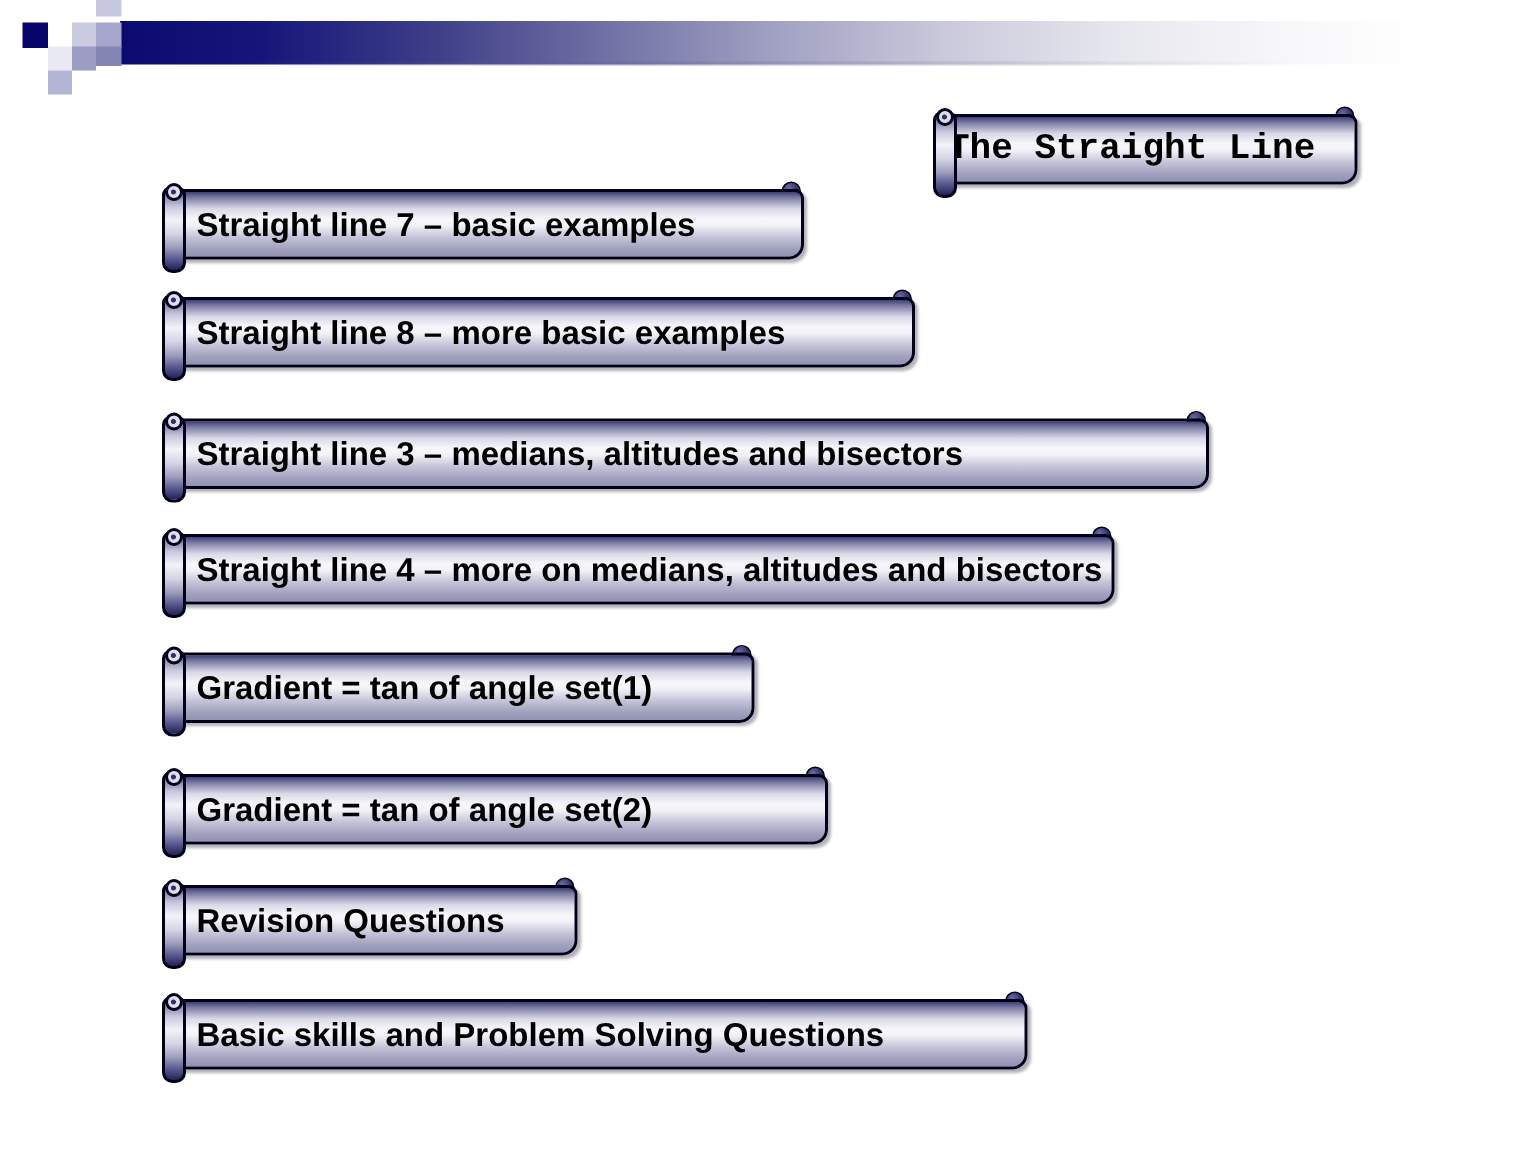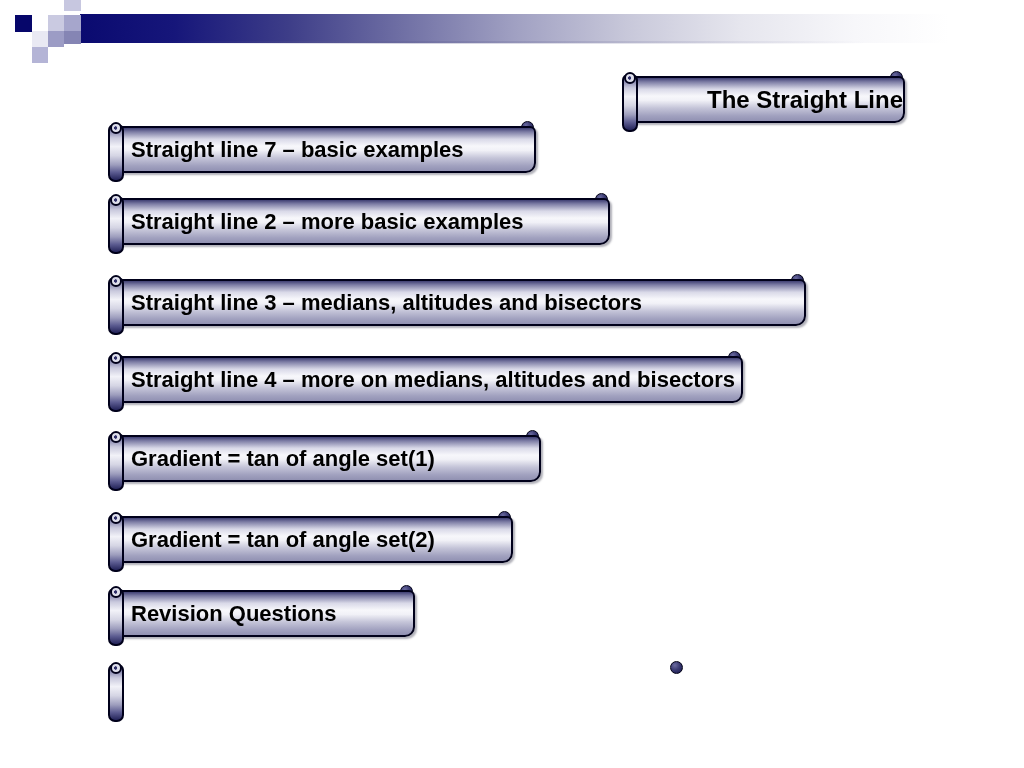--- a/index.html
+++ b/index.html
@@ -55,21 +55,21 @@
       #c4c4d8 70%, #a1a1bf 88%, #9191b2 100%);
     box-shadow:2px 2px 2px rgba(60,60,80,0.40);
     display:flex; align-items:center;
     z-index:2;
   }
 
   .banner .label {
     font-weight:700; font-size:22px; color:#000;
     padding-left:13px; white-space:nowrap;
   }
-  .banner.center .body { justify-content:flex-end; }
+  .banner.center .body { justify-content:flex-start;font-family:Liberation Mono, monospace; }
   .banner.center .label { padding-left:0; font-size:24px; }
 
   .banner .strip {
     position:absolute; left:0; top:3px; width:16px; height:58px;
     box-sizing:border-box;
     border:2px solid #00001a;
     border-radius:6px 6px 7px 7px;
     background:linear-gradient(180deg,
       #52528a 0%, #c9c9dd 22%, #f2f2f8 38%, #d5d5e4 55%,
       #9d9dbd 72%, #5b5b90 86%, #222258 100%);
@@ -116,63 +116,66 @@
     <span class="knob"></span>
     <div class="body">
       <span class="label">Straight line 7 – basic examples</span>
     </div>
     <span class="strip"></span>
     <span class="curl"></span>
   </div>
     <div class="banner" style="left: 108px; top: 193px; width: 502px;">
     <span class="knob"></span>
     <div class="body">
-      <span class="label">Straight line 2 – more basic examples</span>
+      <span class="label">Straight line 8 – more basic examples</span>
     </div>
     <span class="strip"></span>
     <span class="curl"></span>
   </div>
     <div class="banner" style="left: 108px; top: 274px; width: 698px;">
     <span class="knob"></span>
     <div class="body">
       <span class="label">Straight line 3 – medians, altitudes and bisectors</span>
     </div>
     <span class="strip"></span>
     <span class="curl"></span>
   </div>
     <div class="banner" style="left: 108px; top: 351px; width: 635px;">
     <span class="knob"></span>
     <div class="body">
       <span class="label">Straight line 4 – more on medians, altitudes and bisectors</span>
     </div>
     <span class="strip"></span>
     <span class="curl"></span>
   </div>
-    <div class="banner" style="left: 108px; top: 430px; width: 395px; padding-left: 38px;">
+    <div class="banner" style="left: 108px; top: 430px; width: 395px;">
     <span class="knob"></span>
     <div class="body">
       <span class="label">Gradient = tan of angle set(1)</span>
     </div>
     <span class="strip"></span>
     <span class="curl"></span>
   </div>
-    <div class="banner" style="left: 108px; top: 511px; width: 405px;">
+    <div class="banner" style="left: 108px; top: 511px; width: 405px; padding-left: 39px;">
     <span class="knob"></span>
     <div class="body">
       <span class="label">Gradient = tan of angle set(2)</span>
     </div>
     <span class="strip"></span>
     <span class="curl"></span>
   </div>
-    <div class="banner" style="left: 108px; top: 585px; width: 307px;">
+    <div class="banner" style="left: 108px; top: 585px; width: 277px;">
     <span class="knob"></span>
     <div class="body">
       <span class="label">Revision Questions</span>
     </div>
     <span class="strip"></span>
     <span class="curl"></span>
   </div>
     <div class="banner" style="left: 108px; top: 661px; width: 577px;">
     <span class="knob"></span>
+    <div class="body">
+      <span class="label">Basic skills and Problem Solving Questions</span>
+    </div>
     <span class="strip"></span>
     <span class="curl"></span>
   </div>
   </div>
 
 </body></html>

